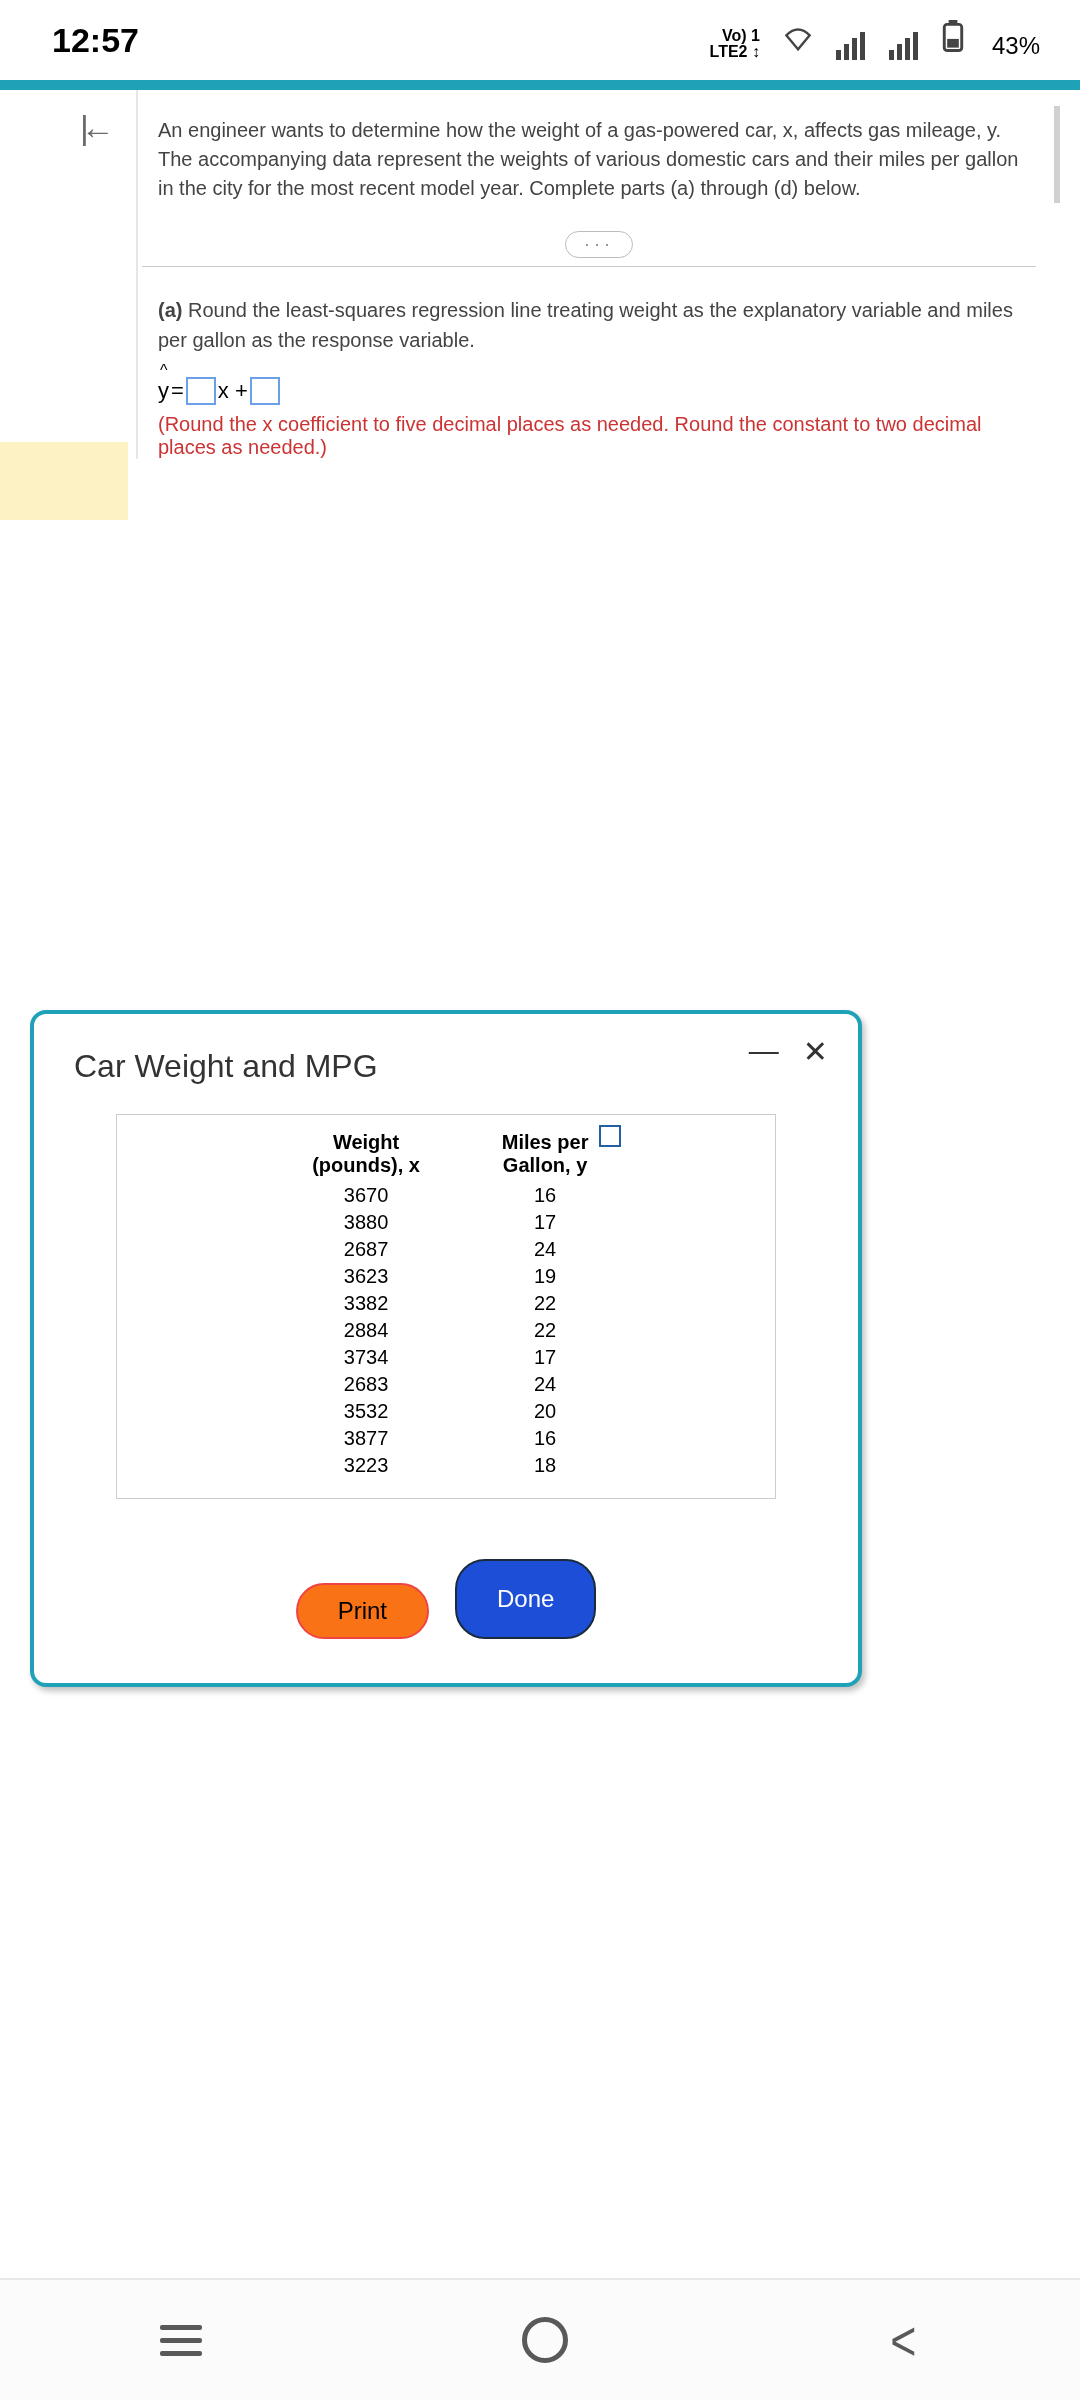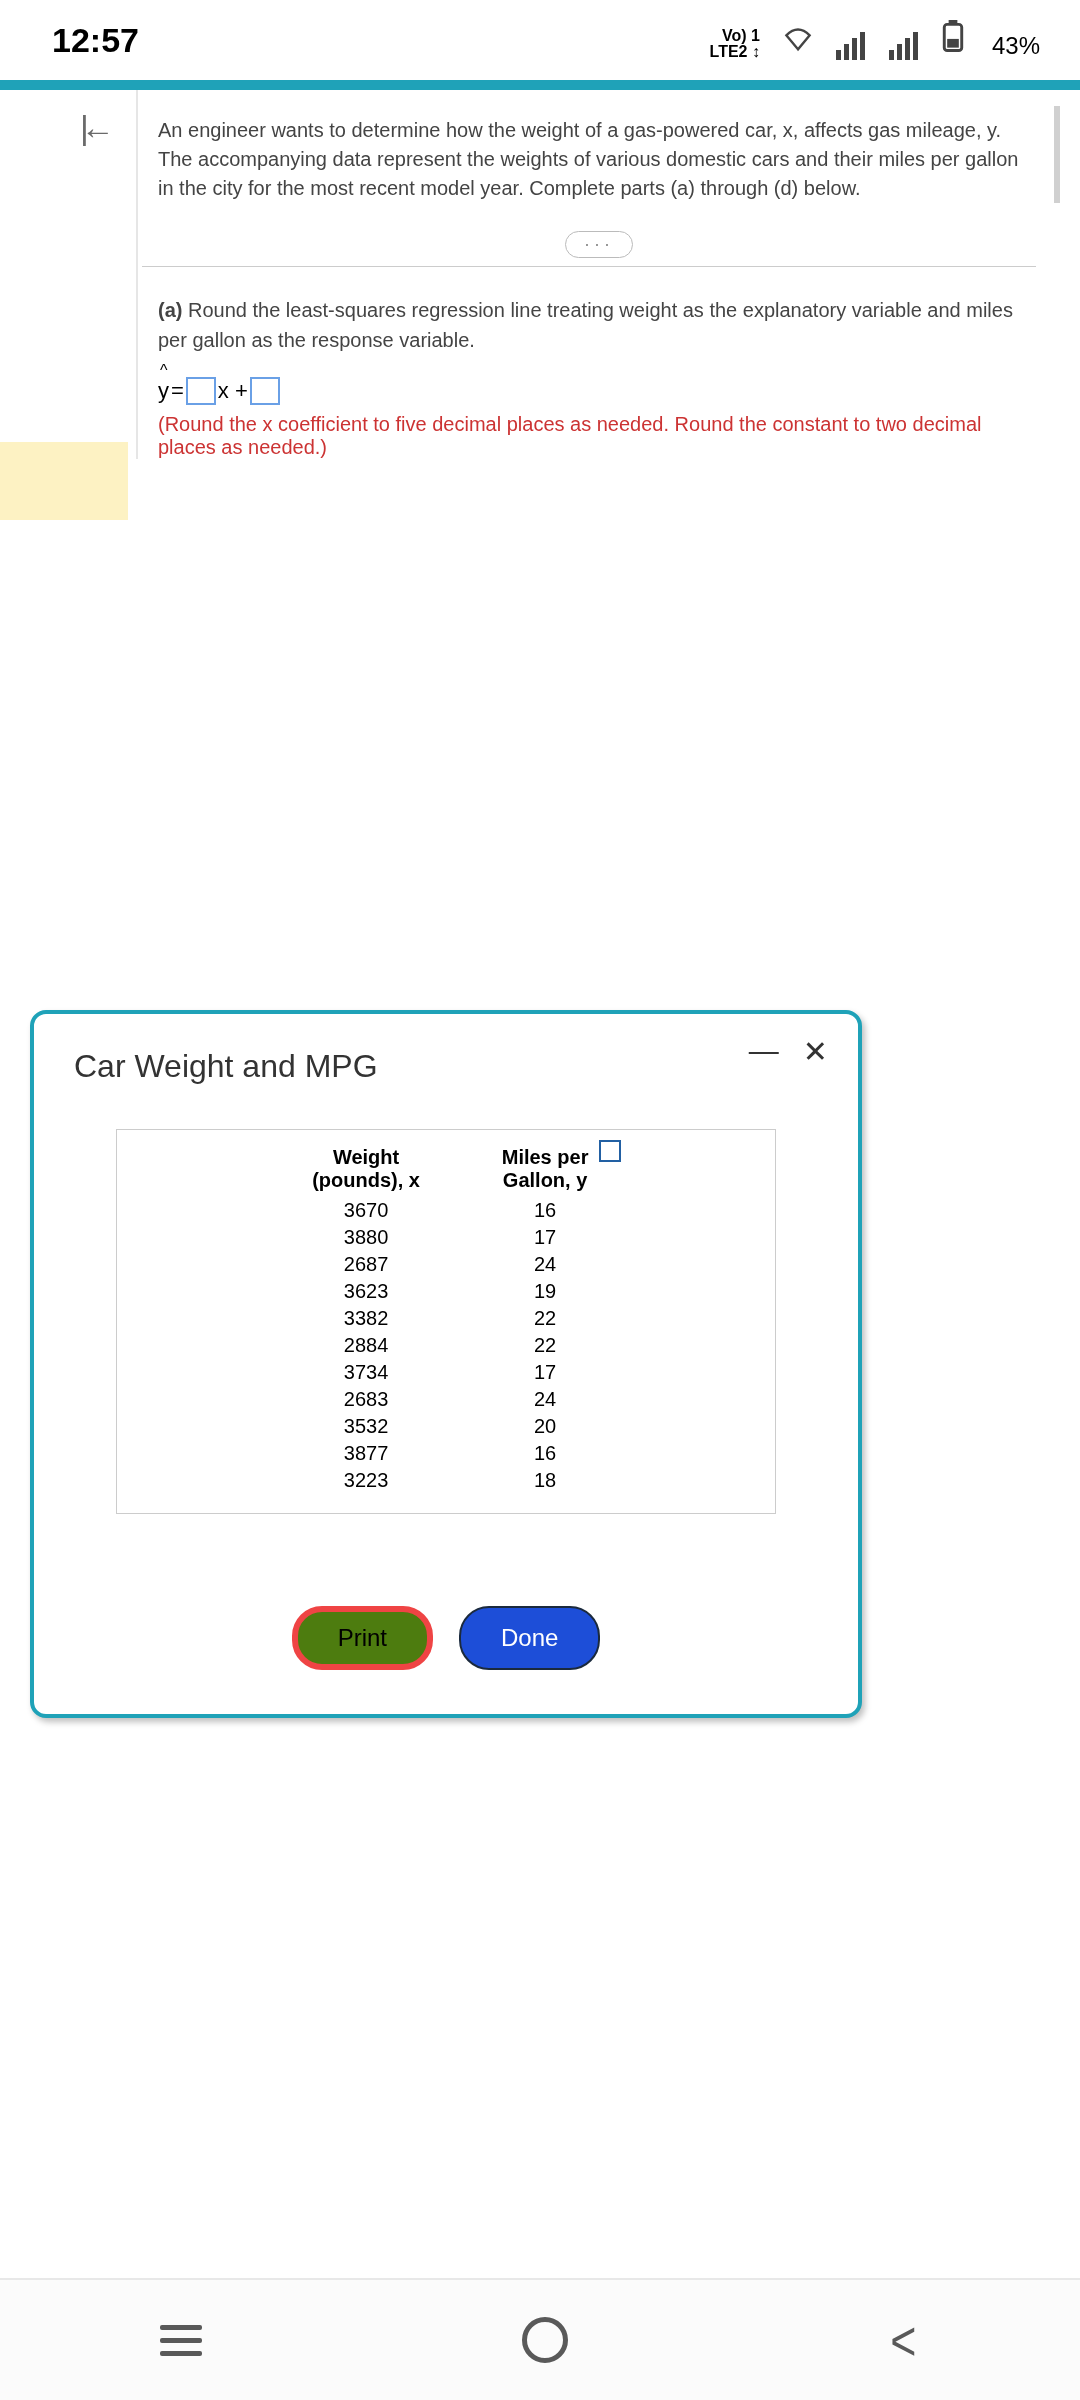--- a/index.html
+++ b/index.html
@@ -39,30 +39,30 @@
   
   .part-a { font-size: 20px; color: #444; line-height: 1.5; padding: 28px 24px 0 20px; }
   .equation { font-size: 22px; margin-top: 22px; padding-left: 20px; display:flex; align-items:center; gap:2px; }
   .yhat { position: relative; }
   .yhat::before { content: "^"; position: absolute; top: -16px; left: 2px; font-size: 16px; }
   .input-box { display:inline-block; width: 30px; height: 28px; border: 2px solid #6aa0e6; vertical-align: middle; }
   .round-note { font-size: 20px; color: #c33; padding: 8px 24px 0 20px; }
   
   .modal { position: absolute; left: 30px; top: 1010px; width: 832px; border: 4px solid #1fa2b8; border-radius: 16px; background: #fff; padding: 34px 40px 44px; box-shadow: 3px 4px 6px rgba(0,0,0,0.25); }
   .modal-controls { position:absolute; top: 20px; right: 30px; display:flex; gap: 24px; font-size: 30px; color:#333; }
-  .modal-title { font-size: 32px; color: #333; margin-bottom: 44px; }
-  .data-table-wrap { border: 1px solid #ccc; padding: 14px 18px 18px; margin: 0 auto 92px; width: 660px; position:relative; }
+  .modal-title { font-size: 32px; color: #333; margin-bottom: 29px; }
+  .data-table-wrap { border: 1px solid #ccc; padding: 14px 18px 18px; margin: 0 auto 60px; width: 660px; position:relative; }
   .copy-icon { position:absolute; top:14px; right:158px; width:18px; height:18px; border:2px solid #2260a3; }
   .copy-icon::after{content:"";position:absolute;top:-6px;right:-6px;width:18px;height:18px;border:2px solid #2260a3;background:#fff;}
   .data-table { width: 360px; margin: 0 auto; }
   .data-table th { font-size: 20px; font-weight: bold; padding-bottom: 4px; }
   .data-table td { font-size: 20px; text-align: center; padding: 1px 20px; }
   .modal-buttons { display:flex; justify-content:center; gap: 26px; }
   .btn { font-size: 24px; padding: 12px 40px; border-radius: 30px; cursor: pointer; }
-  .btn-outline { background:#4d7c0f; border: 6px solid #ef4444; color:#000; }
+  .btn-outline { background:#f97316; border: 2px solid #ef4444; color:#000;margin-top:24px; }
   .btn-solid { background:#1d4ed8; color:#fff; border: 2px solid #1b2a3d; }
   
   .nav-bar { position: absolute; top: 2278px; left:0; right:0; height: 122px; display:flex; justify-content: space-around; align-items: center; border-top: 2px solid #e8e8e8; background:#fbfbfb; }
   .nav-recent { display:flex; flex-direction:column; gap:8px; }
   .nav-recent span { width:42px; height:5px; background:#595959; border-radius:2px; }
   .nav-home { width:46px; height:46px; border:5px solid #595959; border-radius:50%; }
   .nav-back { font-size: 56px; color:#595959; transform: scaleX(0.8); }
   
   body { position: relative; }
 </style>

